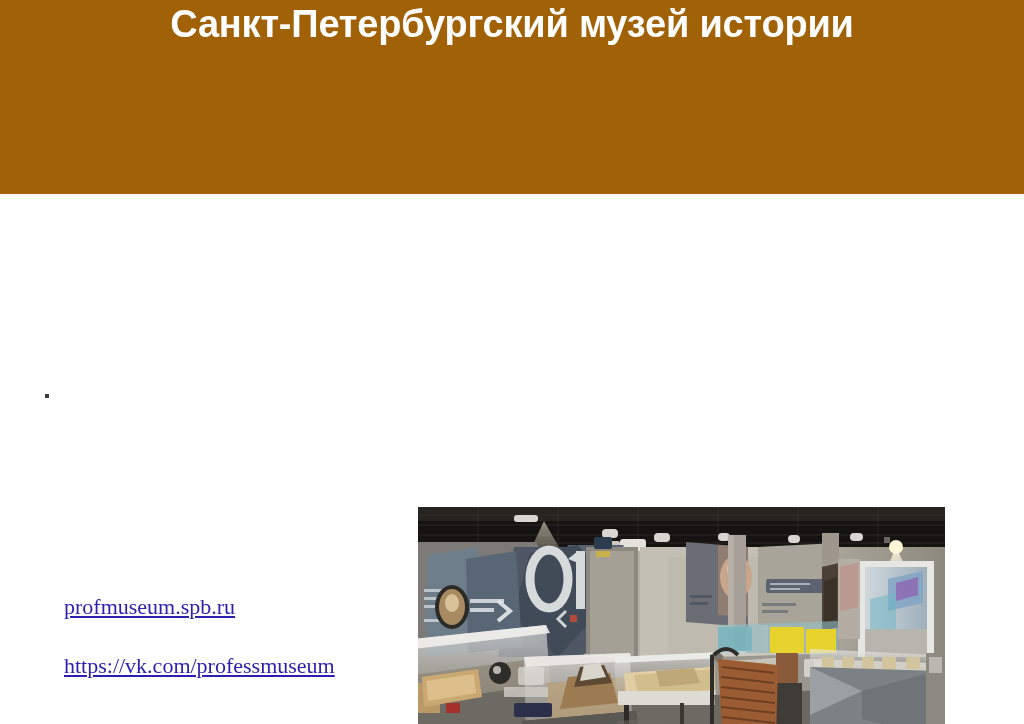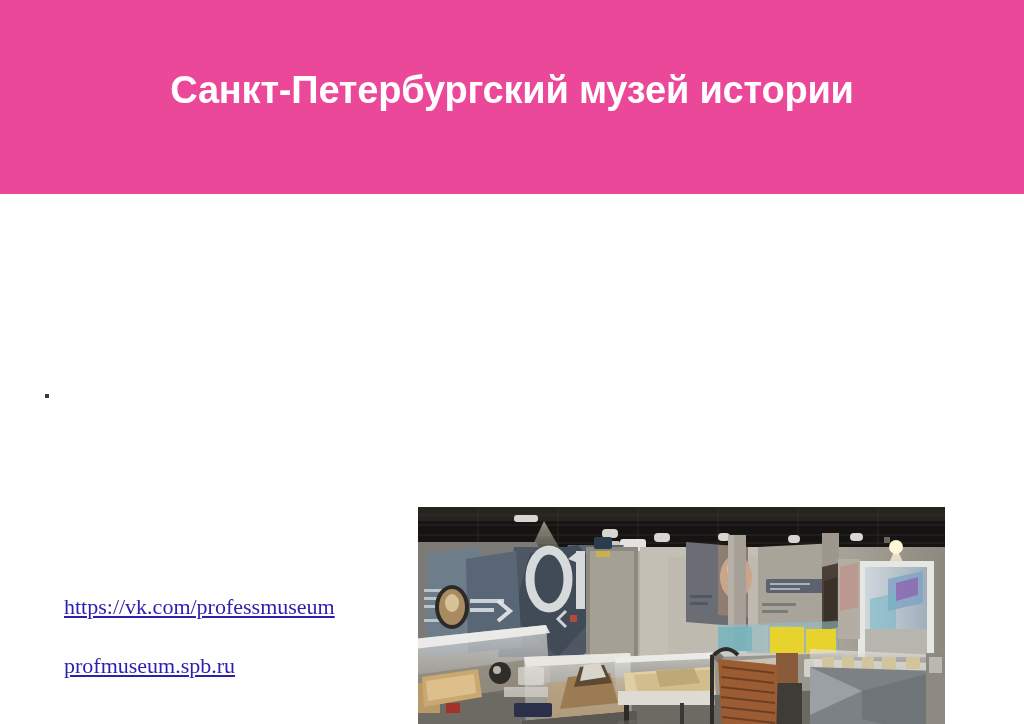--- a/index.html
+++ b/index.html
@@ -18,23 +18,22 @@
     height: 724px;
     background: #ffffff;
   }
 
   
   .header-banner {
     position: absolute;
     left: 0; top: 0;
     width: 1024px;
     height: 194px;
-    background: #ec4899;
+    background: #a16207;
     display: flex;
-    align-items: center;
     justify-content: center;
   }
 
   .title-block {
     width: 880px;
     text-align: center;
     padding-bottom: 14px;
   }
 
   .title-line {
@@ -109,24 +108,24 @@
       <div class="title-line">Санкт-Петербургский музей истории</div>
     </div>
   </div>
 
   <div class="body-area">
 
     <span class="bullet-dot">.</span>
 
     <div class="links">
       <div class="link-row">
-        <span class="link">https://vk.com/professmuseum</span>
+        <span class="link">profmuseum.spb.ru</span>
       </div>
       <div class="link-row">
-        <span class="link">profmuseum.spb.ru</span>
+        <span class="link">https://vk.com/professmuseum</span>
       </div>
     </div>
 
     <div class="photo-frame">
       <svg width="527" height="258" viewBox="0 0 527 258" xmlns="http://www.w3.org/2000/svg">
         <defs>
           <linearGradient id="gFloor" x1="0" y1="0" x2="0" y2="1">
             <stop offset="0" stop-color="#7e7a72"></stop>
             <stop offset="1" stop-color="#5d5a55"></stop>
           </linearGradient>

